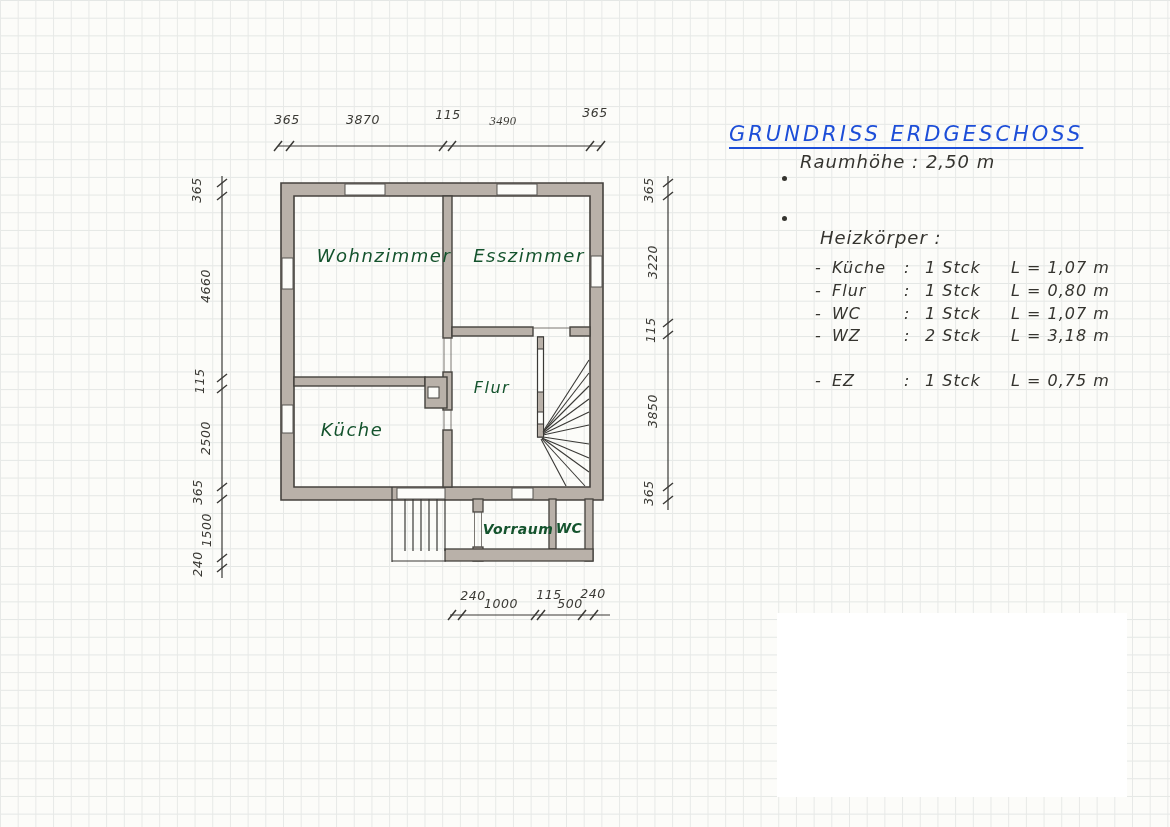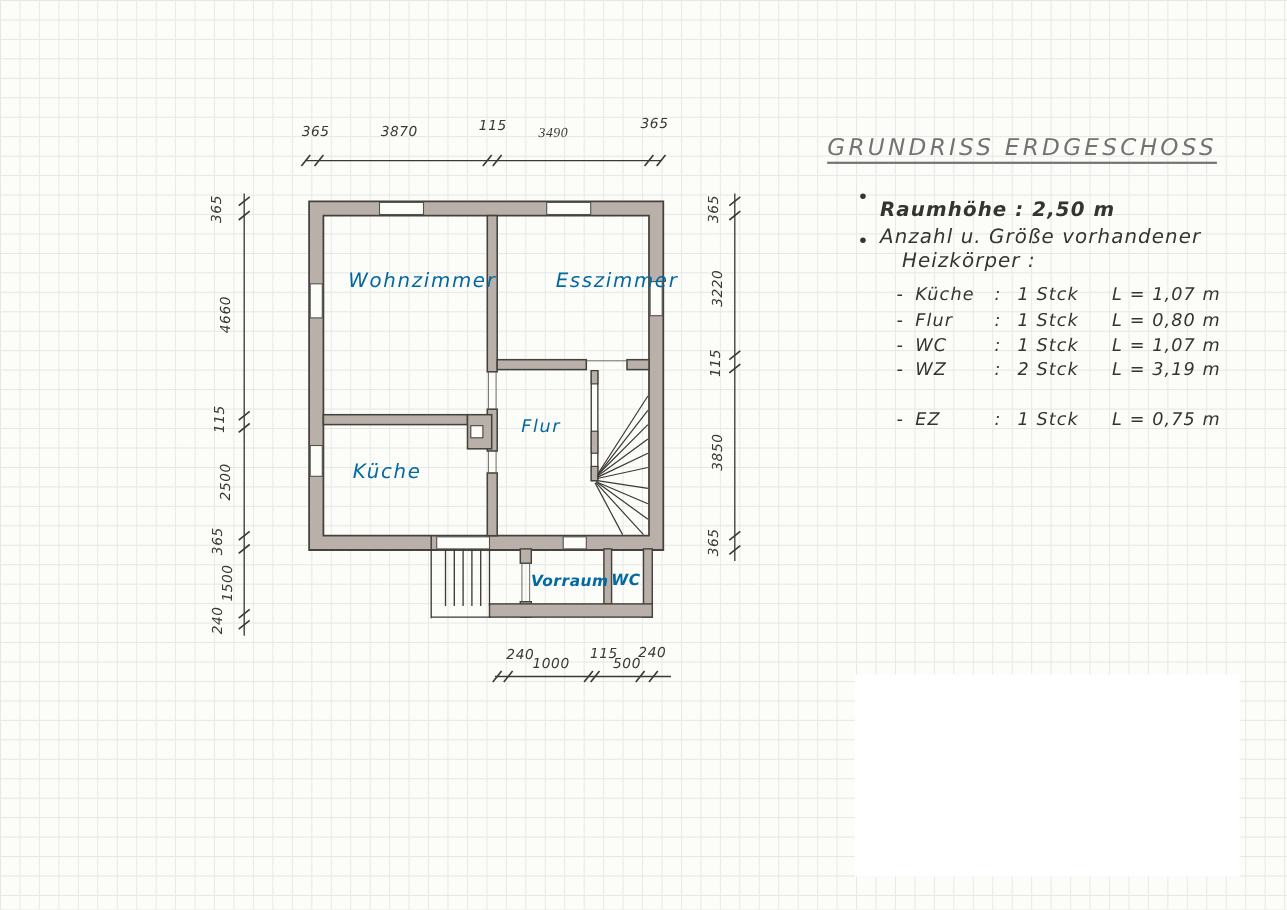--- a/index.html
+++ b/index.html
@@ -16,36 +16,36 @@
     background-size:17.7px 17.7px;
   }
   .blank-patch{
     position:absolute;left:777px;top:613px;width:350px;height:184px;
     background:#ffffff;
   }
   .plan-svg{position:absolute;left:0;top:0;}
   
   .hw{color:#35342f;font-style:italic;letter-spacing:1px;white-space:nowrap;}
   .plan-title{
-    position:absolute;left:752px;top:122px;font-size:21px;letter-spacing:3px;
-    font-style:italic;color:#737373;
+    position:absolute;left:729px;top:122px;font-size:21px;letter-spacing:3px;
+    font-style:italic;color:#1d4ed8;
     text-decoration:underline;text-underline-offset:6px;text-decoration-thickness:1.5px;
   }
   .note-line{position:absolute;font-size:18px;}
   .bullet-dot{
     position:absolute;width:5px;height:5px;border-radius:50%;background:#35342f;
   }
   .heiz-row{position:absolute;left:815px;display:flex;font-size:16px;height:23px;}
   .heiz-row .dash{width:17px;}
   .heiz-row .room{width:72px;}
   .heiz-row .colon{width:21px;}
   .heiz-row .count{width:86px;}
   .room-label{
     position:absolute;transform:translate(-50%,-50%);
-    font-style:italic;color:#0369a1;font-size:18px;letter-spacing:1.5px;white-space:nowrap;
+    font-style:italic;color:#14532d;font-size:18px;letter-spacing:1.5px;white-space:nowrap;
   }
   .room-label.small{font-size:14px;letter-spacing:0.5px;font-weight:bold;}
   .room-label.mid{font-size:16px;}
   .dim{
     position:absolute;transform:translate(-50%,-50%);
     font-style:italic;color:#3a3934;font-size:12.5px;letter-spacing:0.5px;white-space:nowrap;
   }
   .dim-v{transform:translate(-50%,-50%) rotate(-90deg);}
 </style>
 </head>
@@ -181,21 +181,21 @@
         <line x1="458" y1="620" x2="466" y2="610"></line>
         <line x1="531" y1="620" x2="539" y2="610"></line>
         <line x1="537" y1="620" x2="545" y2="610"></line>
         <line x1="578" y1="620" x2="586" y2="610"></line>
         <line x1="590" y1="620" x2="598" y2="610"></line>
       </g>
     </g>
   </svg>
 
   <span class="room-label" style="left:384px;top:255px;">Wohnzimmer</span>
-  <span class="room-label" style="left:529px;top:255px;margin-left:32px;">Esszimmer</span>
+  <span class="room-label" style="left:529px;top:255px;">Esszimmer</span>
   <span class="room-label mid" style="left:492px;top:387px;">Flur</span>
   <span class="room-label" style="left:352px;top:429px;">Küche</span>
   <span class="room-label small" style="left:518px;top:529px;">Vorraum</span>
   <span class="room-label small" style="left:569px;top:528px;">WC</span>
 
   <span class="dim" style="left:287px;top:119px;">365</span>
   <span class="dim" style="left:363px;top:119px;">3870</span>
   <span class="dim" style="left:448px;top:114px;">115</span>
   <span class="dim" style="left:503px;top:121px;font-family:Liberation Serif, serif;">3490</span>
   <span class="dim" style="left:595px;top:112px;">365</span>
@@ -216,24 +216,23 @@
 
   <span class="dim" style="left:473px;top:595px;">240</span>
   <span class="dim" style="left:501px;top:603px;">1000</span>
   <span class="dim" style="left:549px;top:594px;">115</span>
   <span class="dim" style="left:570px;top:603px;">500</span>
   <span class="dim" style="left:593px;top:593px;">240</span>
 
   <div class="plan-title">GRUNDRISS ERDGESCHOSS</div>
 
   <div class="bullet-dot" style="left:782px;top:176px;"></div>
-  <div class="note-line hw" style="left:800px;top:180px;font-weight:bold;">Raumhöhe : 2,50 m</div>
+  <div class="note-line hw" style="left:800px;top:151px;">Raumhöhe : 2,50 m</div>
 
   <div class="bullet-dot" style="left:782px;top:216px;"></div>
-  <div class="note-line hw" style="left:800px;top:205px;">Anzahl u. Größe vorhandener</div>
   <div class="note-line hw" style="left:820px;top:227px;">Heizkörper :</div>
 
   <div class="heiz-row hw" style="top:258px;">
     <span class="dash">-</span>
     <span class="room">Küche</span>
     <span class="colon">:</span>
     <span class="count">1 Stck</span>
     <span class="len">L = 1,07 m</span>
   </div>
   <div class="heiz-row hw" style="top:281px;">
@@ -248,21 +247,21 @@
     <span class="room">WC</span>
     <span class="colon">:</span>
     <span class="count">1 Stck</span>
     <span class="len">L = 1,07 m</span>
   </div>
   <div class="heiz-row hw" style="top:326px;">
     <span class="dash">-</span>
     <span class="room">WZ</span>
     <span class="colon">:</span>
     <span class="count">2 Stck</span>
-    <span class="len">L = 3,19 m</span>
+    <span class="len">L = 3,18 m</span>
   </div>
   <div class="heiz-row hw" style="top:371px;">
     <span class="dash">-</span>
     <span class="room">EZ</span>
     <span class="colon">:</span>
     <span class="count">1 Stck</span>
     <span class="len">L = 0,75 m</span>
   </div>
 </div>
 

